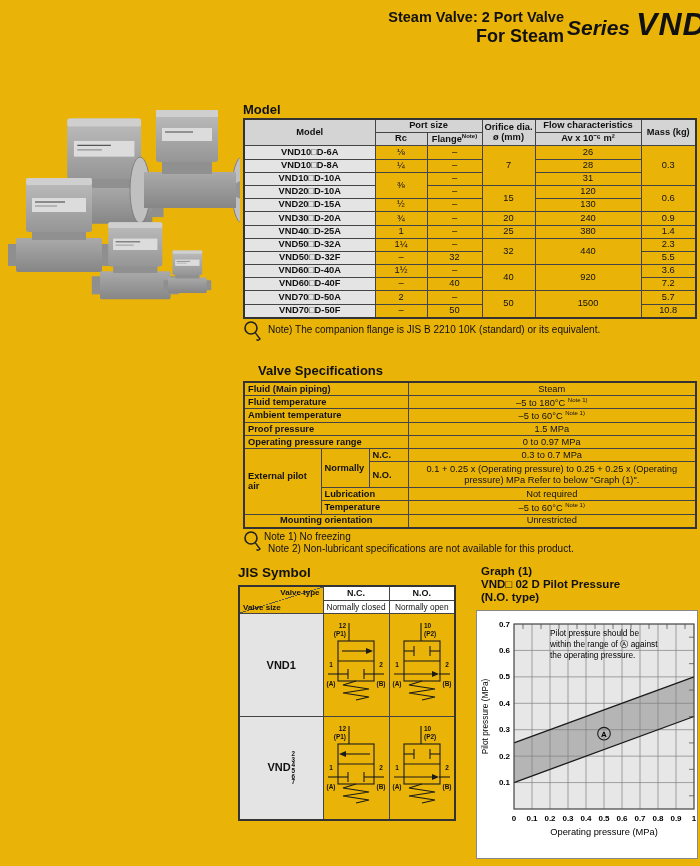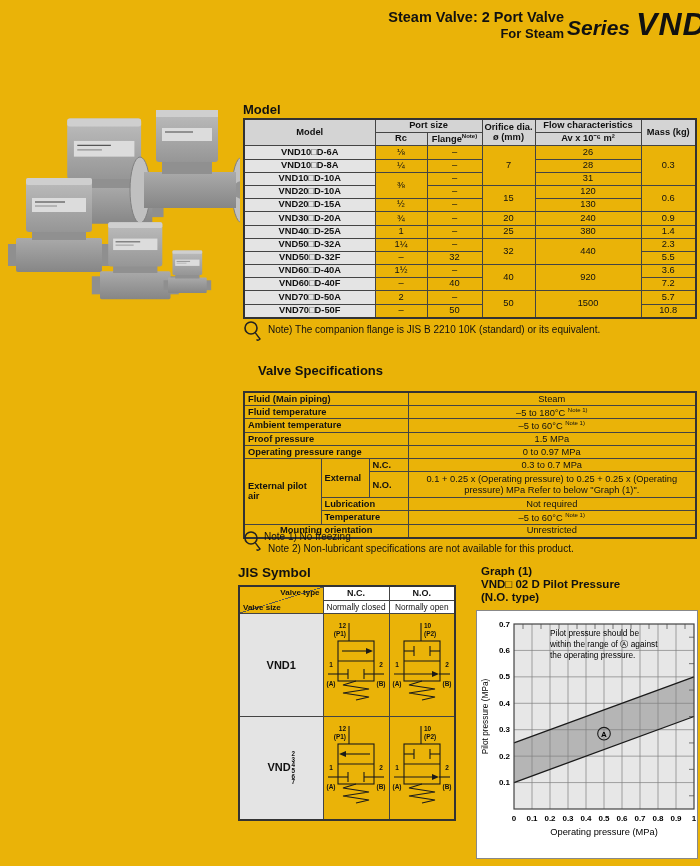--- a/index.html
+++ b/index.html
@@ -2,34 +2,34 @@
 <html><head>
 <meta charset="utf-8">
 <style>
   html,body{margin:0;padding:0;background:#fff;}
   .page{position:relative;width:700px;height:866px;background:#eab308;overflow:hidden;
         font-family:"Liberation Sans",sans-serif;color:#111;}
   
   .hdr-l1{position:absolute;top:9px;left:300px;width:264px;text-align:right;
           font-size:14.5px;font-weight:bold;}
   .hdr-l2{position:absolute;top:26px;left:300px;width:264px;text-align:right;
-          font-size:13px;font-weight:bold;}
+          font-size:18px;font-weight:bold;}
   .hdr-series{position:absolute;top:6px;left:567px;display:flex;align-items:baseline;gap:6px;}
   .hdr-series .s1{font-size:21px;font-weight:bold;font-style:italic;}
   .hdr-series .s2{font-size:32px;font-weight:bold;font-style:italic;letter-spacing:1px;}
   
   .sect-h{position:absolute;font-size:13px;font-weight:bold;}
   
   table{border-collapse:collapse;table-layout:fixed;}
   .mtable{position:absolute;left:243px;top:118px;width:452px;font-size:9.3px;border:2px solid #333;}
   .mtable td{border:1px solid #444;text-align:center;padding:0;height:12.2px;line-height:1.05;overflow:hidden;}
   .mtable .hd{background:#d4d4d4;font-weight:bold;}
   .mtable .mod{background:#e4e4e4;font-weight:bold;}
   .mtable sup{font-size:6px;}
-  .stable{position:absolute;left:243px;top:391px;width:452px;font-size:9.3px;border:2px solid #333;}
+  .stable{position:absolute;left:243px;top:381px;width:452px;font-size:9.3px;border:2px solid #333;}
   .stable td{border:1px solid #444;padding:0 0 0 3px;height:12.2px;line-height:1.1;text-align:left;overflow:hidden;}
   .stable td.val{text-align:center;padding:0;}
   .stable td.lab{font-weight:bold;}
   .stable td.ctr{text-align:center;padding:0;font-weight:bold;}
   .stable tr.tall td{height:25px;}
   .stable sup{font-size:6px;}
   .jtable{position:absolute;left:238px;top:585px;width:216px;font-size:9px;border:2px solid #333;}
   .jtable td{border:1px solid #444;text-align:center;padding:0;overflow:hidden;}
   .jtable .hd{background:#fff;font-weight:bold;height:12px;}
   .jtable .sz{background:#e4e4e4;font-weight:bold;font-size:11px;}
@@ -267,21 +267,21 @@
       <td class="val">1.5 MPa</td>
     </tr>
     <tr>
       <td class="lab" colspan="3">Operating pressure range</td>
       <td class="val">0 to 0.97 MPa</td>
     </tr>
     <tr>
       <td class="lab" rowspan="4">
         <span>External pilot air</span>
       </td>
-      <td class="lab" rowspan="2">External</td>
+      <td class="lab" rowspan="2">Normally</td>
       <td class="lab">N.C.</td>
       <td class="val">0.3 to 0.7 MPa</td>
     </tr>
     <tr class="tall">
       <td class="lab">N.O.</td>
       <td class="val" style="line-height:1.15;">0.1 + 0.25 x (Operating pressure) to 0.25 + 0.25 x (Operating pressure) MPa Refer to below "Graph (1)".</td>
     </tr>
     <tr>
       <td class="lab" colspan="2">Lubrication</td>
       <td class="val">Not required</td>

